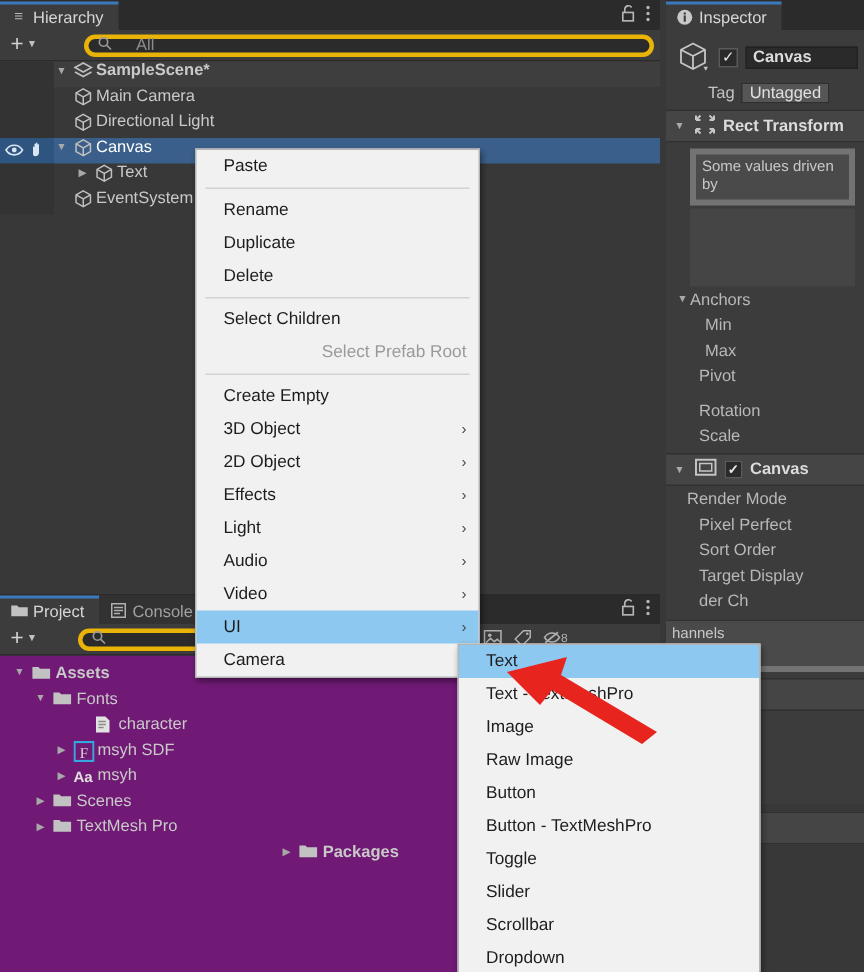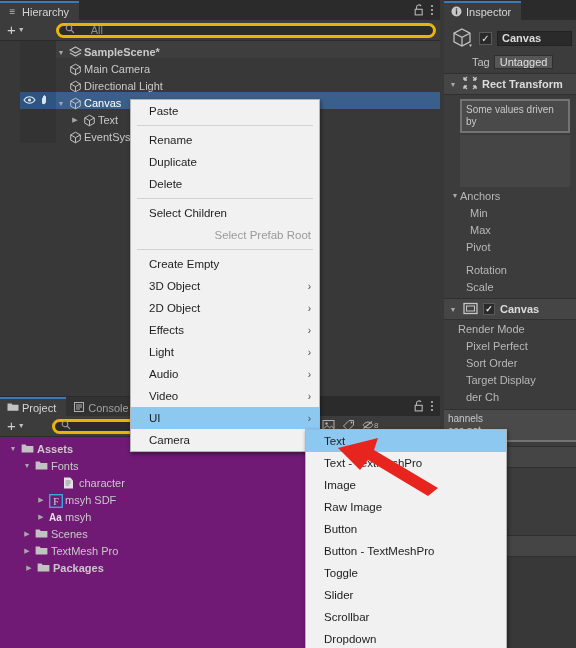--- a/index.html
+++ b/index.html
@@ -31,21 +31,21 @@
   .plusbtn{display:flex;align-items:center;gap:2px;color:#d0d0d0;font-size:15px;line-height:14px;padding:0 3px;}
   .plusbtn .caret{font-size:7px;color:#c0c0c0;}
   .searchbox{
     flex:1;height:15px;background:#2b2b2b;border:3px solid #eab308;border-radius:8px;
     display:flex;align-items:center;padding:0 6px;gap:16px;color:#8d8d8d;font-size:11px;box-sizing:border-box;
   }
   .searchbox .mag{font-size:9px;color:#9a9a9a;}
 
   
   #hierarchy{left:0;top:0;width:440px;height:392px;background:#383838;}
-  .hrow{position:relative;height:17px;display:flex;align-items:flex-end;font-size:11px;color:#c9c9c9;white-space:nowrap;margin-left:20px;}
+  .hrow{position:relative;height:17px;display:flex;align-items:flex-start;font-size:11px;color:#c9c9c9;white-space:nowrap;}
   .hrow .gutter{position:absolute;left:0;top:0;width:36px;height:17px;background:#333333;}
   .hrow.scene{background:#3e3e3e;}
   .hrow.selected{background:#3a5f8a;color:#ffffff;}
   .hrow.selected .gutter{background:#2e557f;}
   .hrow .content{position:relative;display:flex;align-items:center;gap:3px;padding-left:36px;}
   .tri{width:10px;display:inline-block;text-align:center;font-size:7px;color:#a8a8a8;}
   .tri.empty{color:transparent;}
   .cube{display:inline-block;width:12px;height:12px;position:relative;}
   .eyeicons{position:absolute;left:3px;top:2px;display:flex;gap:3px;align-items:center;}
 
@@ -59,21 +59,21 @@
   .insp-head{display:flex;align-items:center;gap:5px;padding:6px 4px 2px 6px;}
   .gobj-icon{width:24px;height:24px;position:relative;flex:0 0 auto;}
   .chk{width:13px;height:13px;background:#2a2a2a;border:1px solid #5a5a5a;box-sizing:border-box;color:#e8e8e8;font-size:10px;line-height:11px;text-align:center;}
   .namefield{flex:1;height:15px;background:#2a2a2a;border:1px solid #222;color:#dcdcdc;font-size:11px;display:flex;align-items:center;padding:0 4px;box-sizing:border-box;font-weight:bold;}
   .tagrow{display:flex;align-items:center;gap:4px;padding:3px 4px 4px 28px;}
   .tagfield{height:14px;background:#565656;border:1px solid #2f2f2f;color:#e0e0e0;font-size:11px;display:flex;align-items:center;padding:0 5px;box-sizing:border-box;}
   .comp-hdr{display:flex;align-items:center;gap:5px;height:20px;background:#454545;border-top:1px solid #303030;border-bottom:1px solid #303030;padding-left:4px;font-weight:bold;color:#dcdcdc;font-size:11px;}
   .prop{height:17px;display:flex;align-items:center;font-size:11px;color:#b8b8b8;padding-left:14px;}
   .prop.ind{padding-left:26px;}
   .prop.ind2{padding-left:22px;}
-  .drivenbox{margin:4px 6px 2px 16px;background:#4a4a4a;border:2px solid #737373;color:#c8c8c8;font-size:10px;padding:3px 4px;line-height:12px;}
+  .drivenbox{margin:4px 6px 2px 16px;background:#4a4a4a;border:4px solid #737373;color:#c8c8c8;font-size:10px;padding:3px 4px;line-height:12px;}
   .blankbox{margin:2px 6px 0 16px;height:52px;background:#454545;}
   .sec{border-top:1px solid #303030;}
 
   
   .menu{
     position:absolute;background:#f1f1f1;border:1px solid #b4b4b4;
     box-shadow:1px 2px 4px rgba(0,0,0,.45);
     color:#1d1d1d;font-size:11.5px;z-index:40;
   }
   .mi{height:22px;display:flex;align-items:center;padding:0 8px 0 18px;position:relative;white-space:nowrap;}
@@ -334,21 +334,21 @@
             </svg></span>
           <span>Scenes</span>
         </div>
         <div class="prow" style="padding-left: 22px;">
           <span class="tri">▶</span>
           <span class="folder"><svg width="13" height="11" viewBox="0 0 13 11">
               <path d="M0.6 1.6h4l1.1 1.3h6.7v6.6H0.6z" fill="#c2c2c2"></path>
             </svg></span>
           <span>TextMesh Pro</span>
         </div>
-        <div class="prow" style="padding-left: 24px;">
+        <div class="prow" style="padding-left: 12px; justify-content: center;">
           <span class="tri">▶</span>
           <span class="folder"><svg width="13" height="11" viewBox="0 0 13 11">
               <path d="M0.6 1.6h4l1.1 1.3h6.7v6.6H0.6z" fill="#c2c2c2"></path>
             </svg></span>
           <span style="font-weight: bold;">Packages</span>
         </div>
       </div>
   </div>
 
   <div class="panel" id="inspector">

